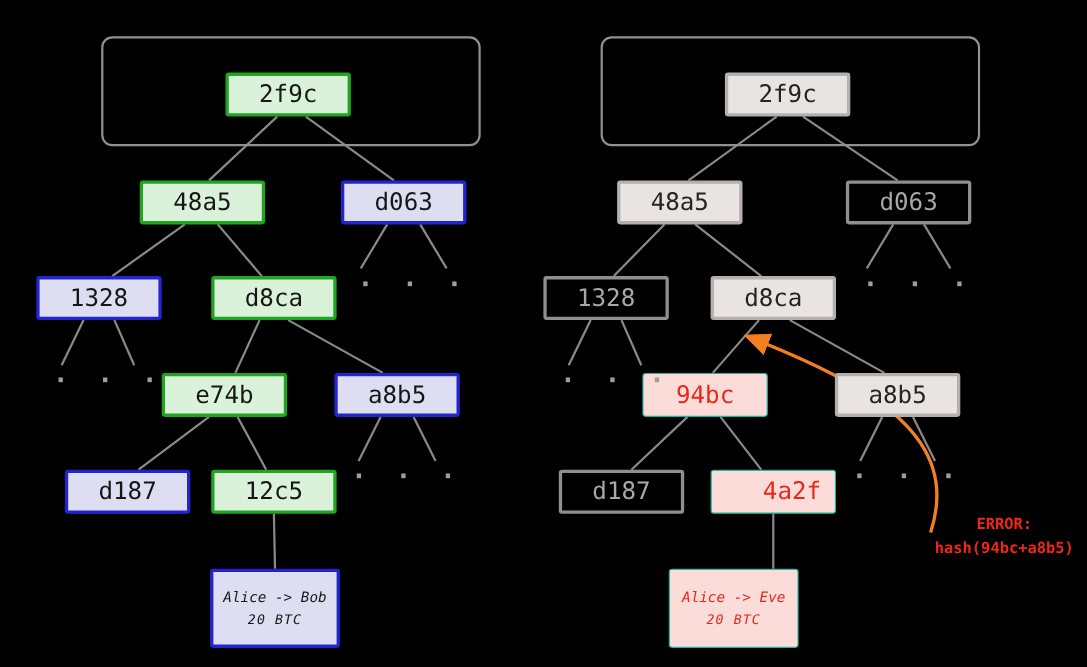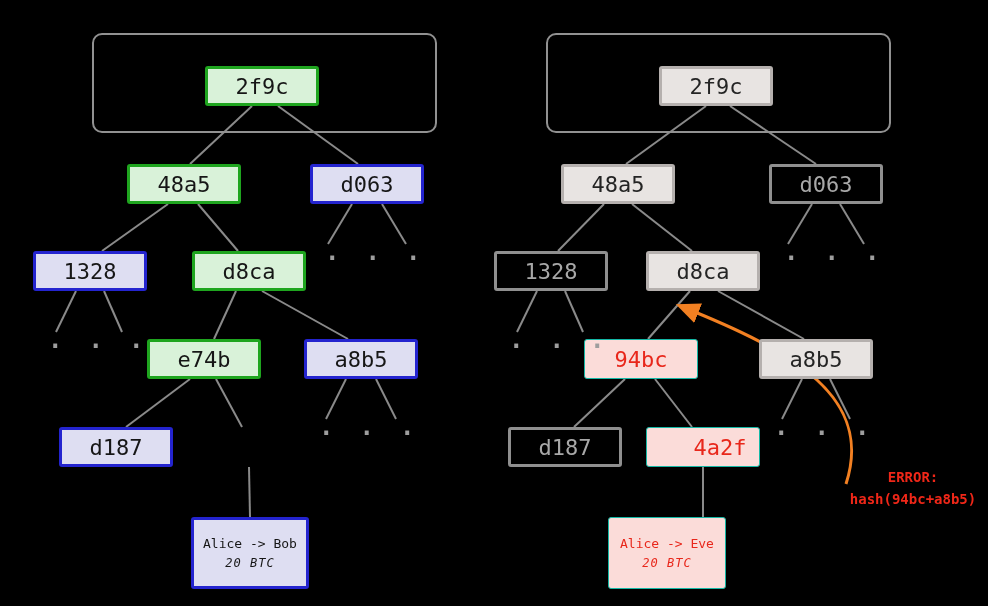--- a/index.html
+++ b/index.html
@@ -18,21 +18,21 @@
     font-size:22px; border-radius:3px;
   }
   .green { border:3px solid #1fa51f; background:#d9f2d9; color:#161616; }
   .blue  { border:3px solid #2424cf; background:#dedef2; color:#161616; }
   .grayf { border:3px solid #b5b0ae; background:#e8e4e2; color:#242424; }
   .grayo { border:3px solid #8f8f8f; background:#000;    color:#a8a8a8; }
   .red   { border:1px solid #14b8a6; background:#fbdcd9; color:#e8271b; }
   .leaf {
     width:118px; height:72px; flex-direction:column; gap:5px;
   }
-  .leaf .tx  { font-size:13px; }
+  .leaf .tx  { font-size:13px;font-style:italic; }
   .leaf .amt { font-size:12px; letter-spacing:1px;font-style:italic; }
   .dots {
     position:absolute; display:flex; gap:26px;
     color:#9e9e9e; font-size:24px; font-weight:700; line-height:1;
   }
   .error {
     position:absolute; left:838px; top:466px; width:150px;
     text-align:center; color:#ef2718; font-size:14px; font-weight:700;
     line-height:22px;
   }
@@ -89,20 +89,21 @@
   <div class="rootbox" style="left:546px; top:33px;"></div>
 
   <div class="node green" style="left:205px; top:66px;">2f9c</div>
   <div class="node green" style="left:127px; top:164px;">48a5</div>
   <div class="node blue" style="left:310px; top:164px;">d063</div>
   <div class="node blue" style="left:33px;  top:251px;">1328</div>
   <div class="node green" style="left:192px; top:251px;">d8ca</div>
   <div class="node green" style="left:147px; top:339px;">e74b</div>
   <div class="node blue" style="left:304px; top:339px;">a8b5</div>
   <div class="node blue" style="left:59px;  top:427px;">d187</div>
+  <div class="node green" style="left:192px; top:427px;">12c5</div>
   <div class="node blue leaf" style="left:191px; top:517px;">
     <span class="tx">Alice -&gt; Bob</span>
     <span class="amt">20 BTC</span>
   </div>
 
   <div class="dots" style="left:325px; top:246px;">
     <span>·</span>
       <span>·</span>
       <span>·</span>
   </div>

